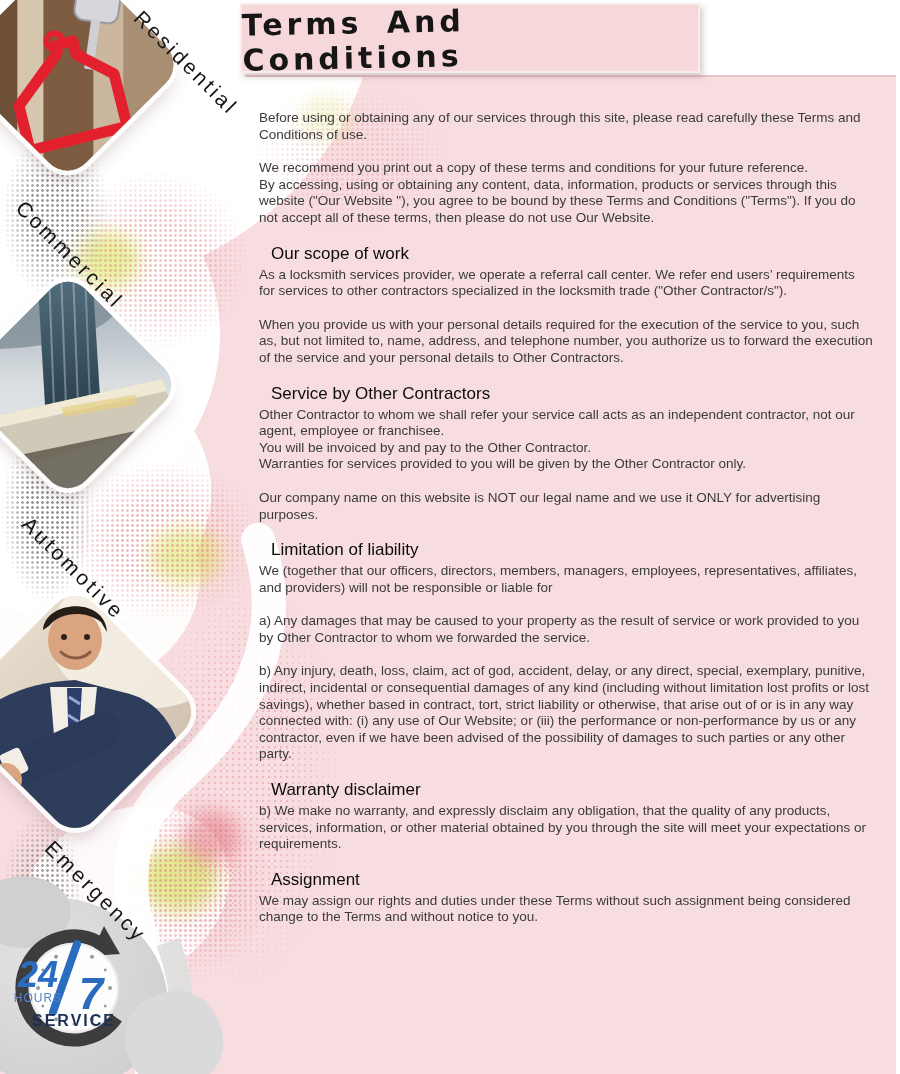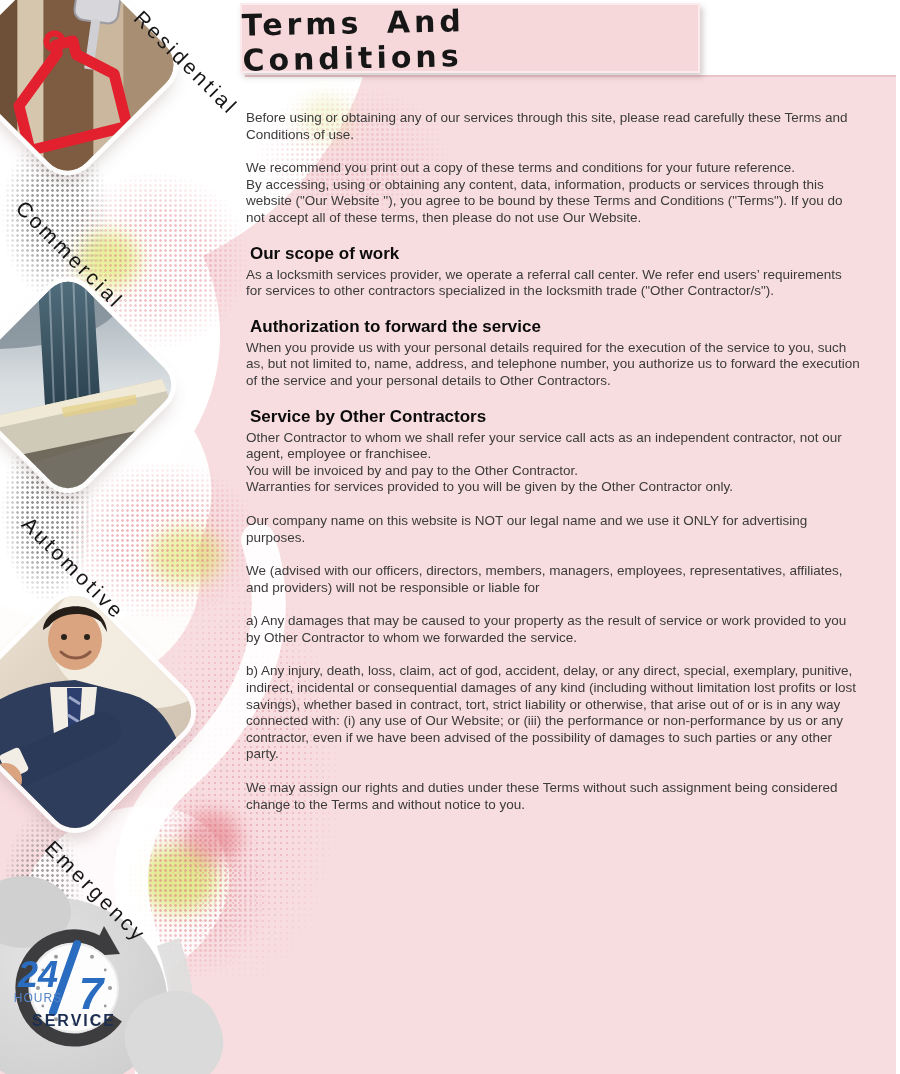--- a/index.html
+++ b/index.html
@@ -71,26 +71,26 @@
 
   
   .panel-line{position:absolute;left:245px;top:75px;width:652px;height:2px;background:#e9c4c9;z-index:6;}
   .titlebox{position:absolute;left:240px;top:3px;width:456px;height:66px;background:#f6d7da;
             border:2px solid #fcebed;box-shadow:3px 4px 6px rgba(90,60,60,.25);z-index:7;
             display:flex;align-items:center;justify-content:center;}
   .titletext{font-family:"DejaVu Sans",sans-serif;font-weight:bold;font-size:30px;
              letter-spacing:4px;word-spacing:10px;color:#161616;transform:rotate(-1.2deg);}
 
   
-  .content{position:absolute;left:246px;top:110px;width:614px;z-index:8;
+  .content{position:absolute;left:259px;top:110px;width:614px;z-index:8;
            font-size:13.5px;line-height:16.6px;color:#3b3b3b;}
   .para{margin:0;}
   .mb{margin-bottom:17px;}
   .section{margin-top:17px;}
-  .section h2{font-size:17px;line-height:20px;font-weight:bold;color:#0c0c0c;margin:0 0 3px 4px;}
+  .section h2{font-size:17px;line-height:20px;font-weight:normal;color:#0c0c0c;margin:0 0 3px 12px;}
 </style>
 </head>
 <body>
 
 <div class="page">
 
   <div class="top-strip"></div>
   <div class="white-blob wb1"></div>
   <div class="white-blob wb2"></div>
   <div class="white-blob wb3"></div>
@@ -250,39 +250,42 @@
     <p class="para mb">Before using or obtaining any of our services through this site, please read carefully these Terms and Conditions of use.</p>
     <p class="para">We recommend you print out a copy of these terms and conditions for your future reference.</p>
     <p class="para mb">By accessing, using or obtaining any content, data, information, products or services through this website ("Our Website "), you agree to be bound by these Terms and Conditions ("Terms"). If you do not accept all of these terms, then please do not use Our Website.</p>
 
     <div class="section">
       <h2>Our scope of work</h2>
       <p class="para">As a locksmith services provider, we operate a referral call center. We refer end users’ requirements for services to other contractors specialized in the locksmith trade ("Other Contractor/s").</p>
     </div>
 
     <div class="section">
-      <h2>Authorization to forward the service</h2>
       <p class="para">When you provide us with your personal details required for the execution of the service to you, such as, but not limited to, name, address, and telephone number, you authorize us to forward the execution of the service and your personal details to Other Contractors.</p>
     </div>
 
     <div class="section">
       <h2>Service by Other Contractors</h2>
       <p class="para">Other Contractor to whom we shall refer your service call acts as an independent contractor, not our agent, employee or franchisee.</p>
       <p class="para">You will be invoiced by and pay to the Other Contractor.</p>
       <p class="para mb">Warranties for services provided to you will be given by the Other Contractor only.</p>
       <p class="para">Our company name on this website is NOT our legal name and we use it ONLY for advertising purposes.</p>
     </div>
 
     <div class="section">
-      <p class="para mb">We (advised with our officers, directors, members, managers, employees, representatives, affiliates, and providers) will not be responsible or liable for</p>
+      <h2>Limitation of liability</h2>
+      <p class="para mb">We (together that our officers, directors, members, managers, employees, representatives, affiliates, and providers) will not be responsible or liable for</p>
       <p class="para mb">a) Any damages that may be caused to your property as the result of service or work provided to you by Other Contractor to whom we forwarded the service.</p>
       <p class="para">b) Any injury, death, loss, claim, act of god, accident, delay, or any direct, special, exemplary, punitive, indirect, incidental or consequential damages of any kind (including without limitation lost profits or lost savings), whether based in contract, tort, strict liability or otherwise, that arise out of or is in any way connected with: (i) any use of Our Website; or (iii) the performance or non-performance by us or any contractor, even if we have been advised of the possibility of damages to such parties or any other party.</p>
     </div>
 
     <div class="section">
-    </div>
-
-    <div class="section">
+      <h2>Warranty disclaimer</h2>
+      <p class="para">b) We make no warranty, and expressly disclaim any obligation, that the quality of any products, services, information, or other material obtained by you through the site will meet your expectations or requirements.</p>
+    </div>
+
+    <div class="section">
+      <h2>Assignment</h2>
       <p class="para">We may assign our rights and duties under these Terms without such assignment being considered change to the Terms and without notice to you.</p>
     </div>
   </div>
 
 </div>
 
 </body></html>

